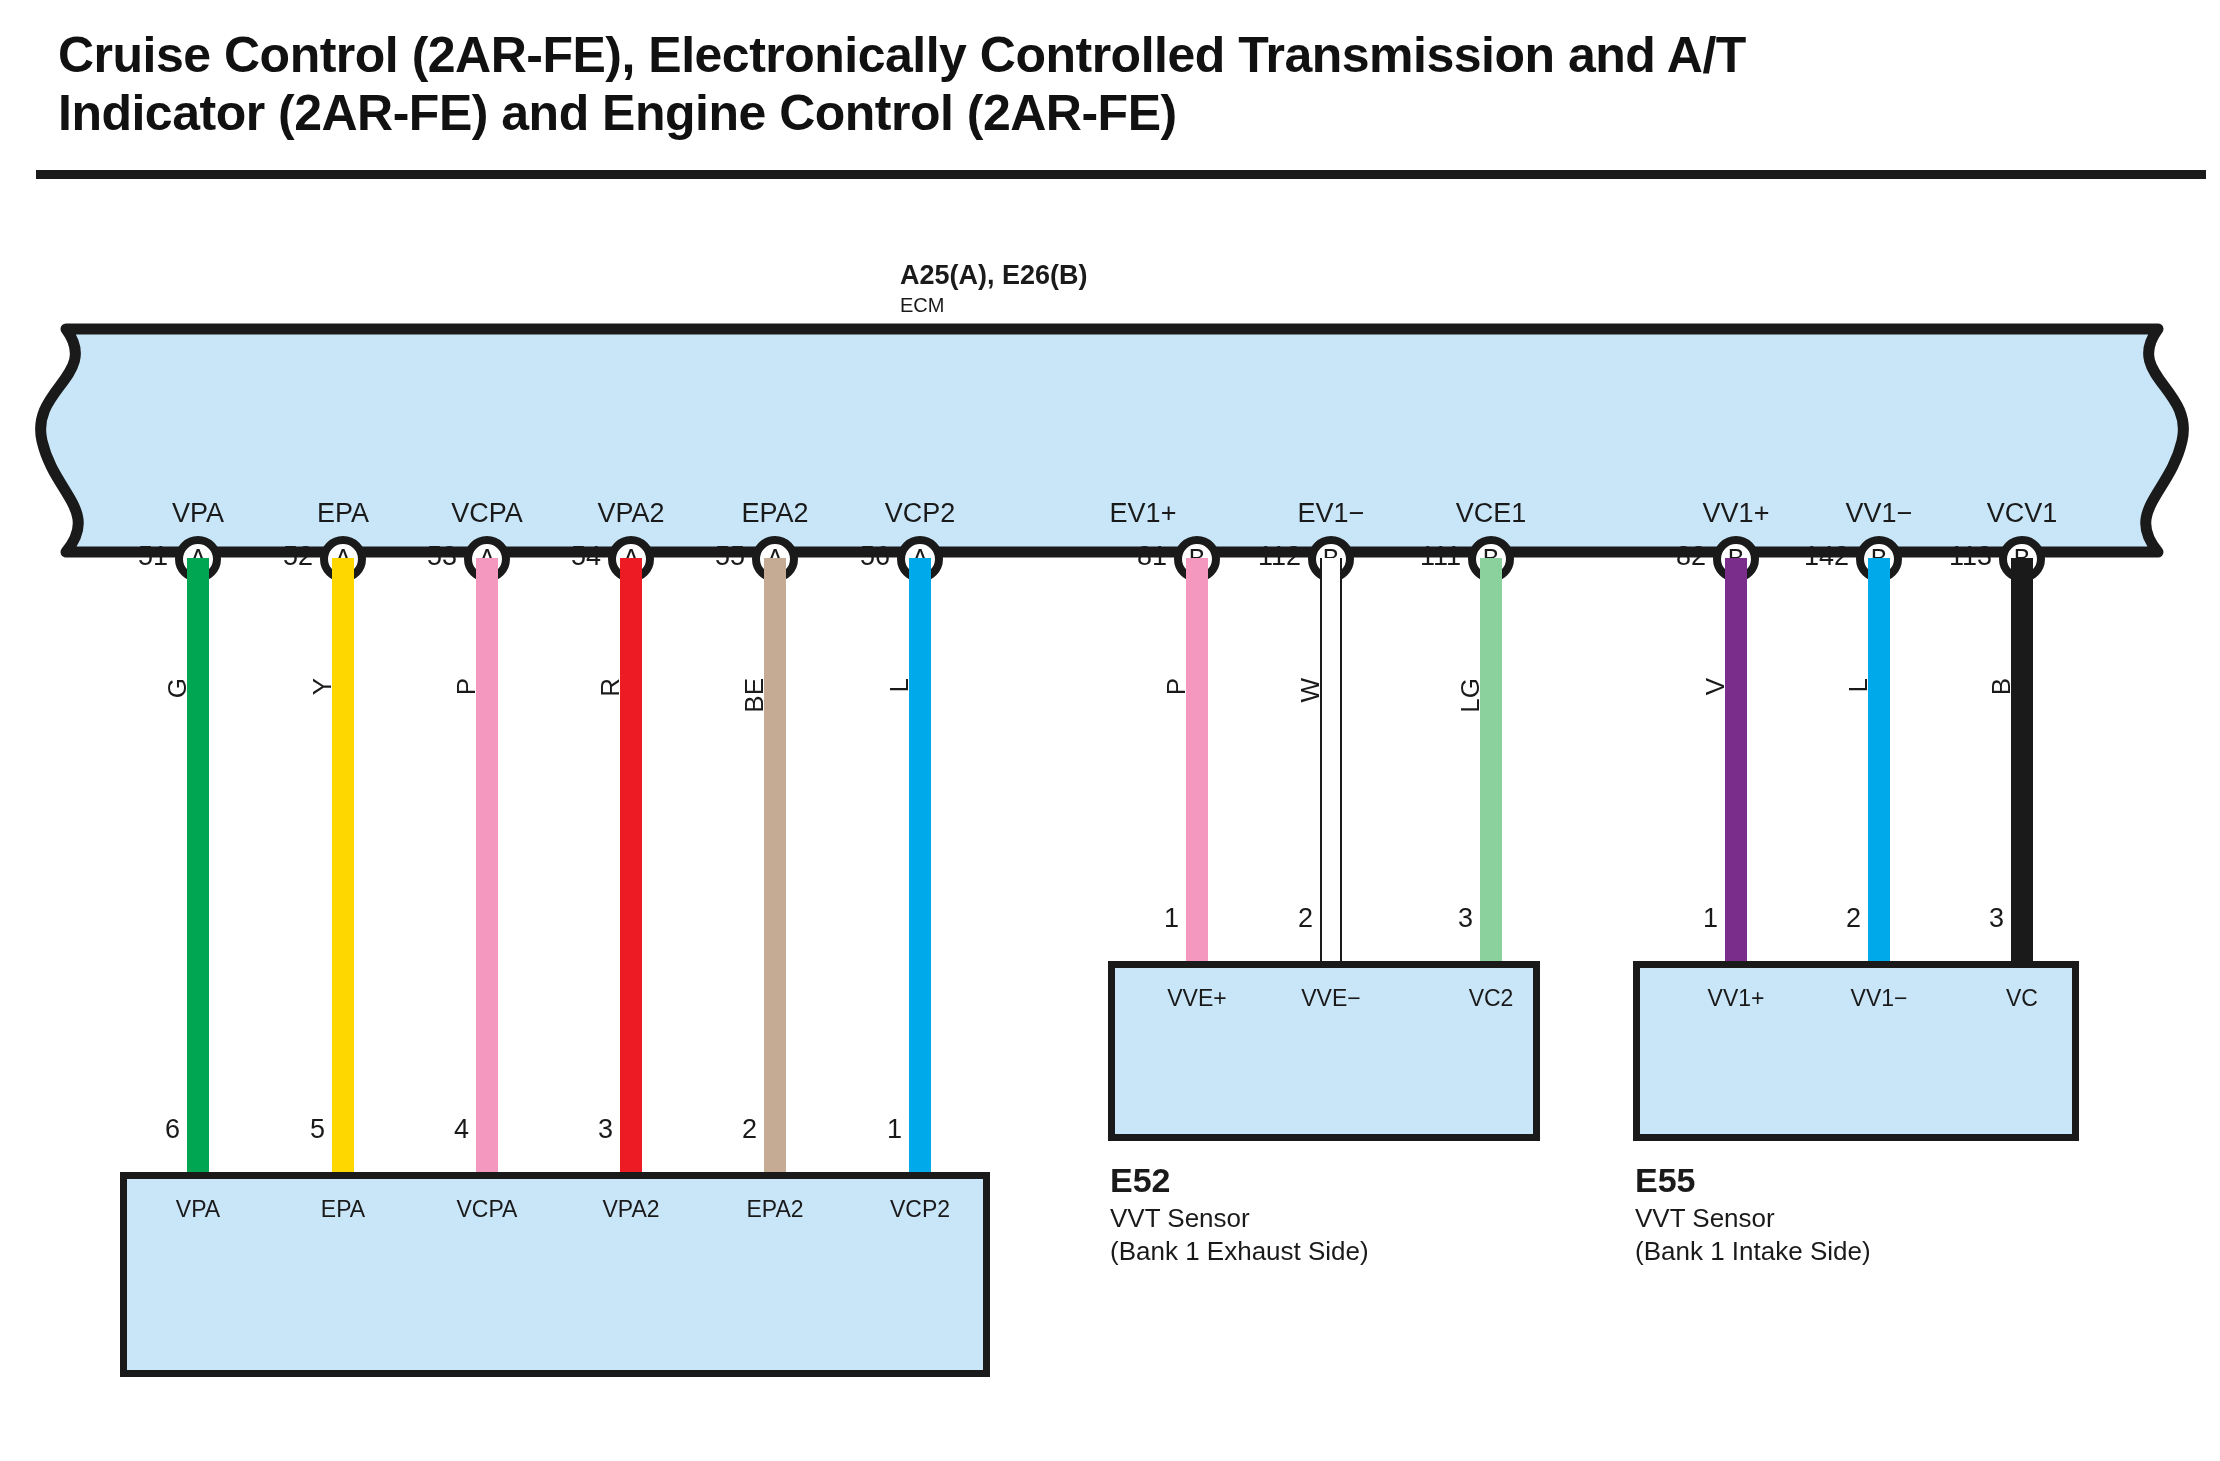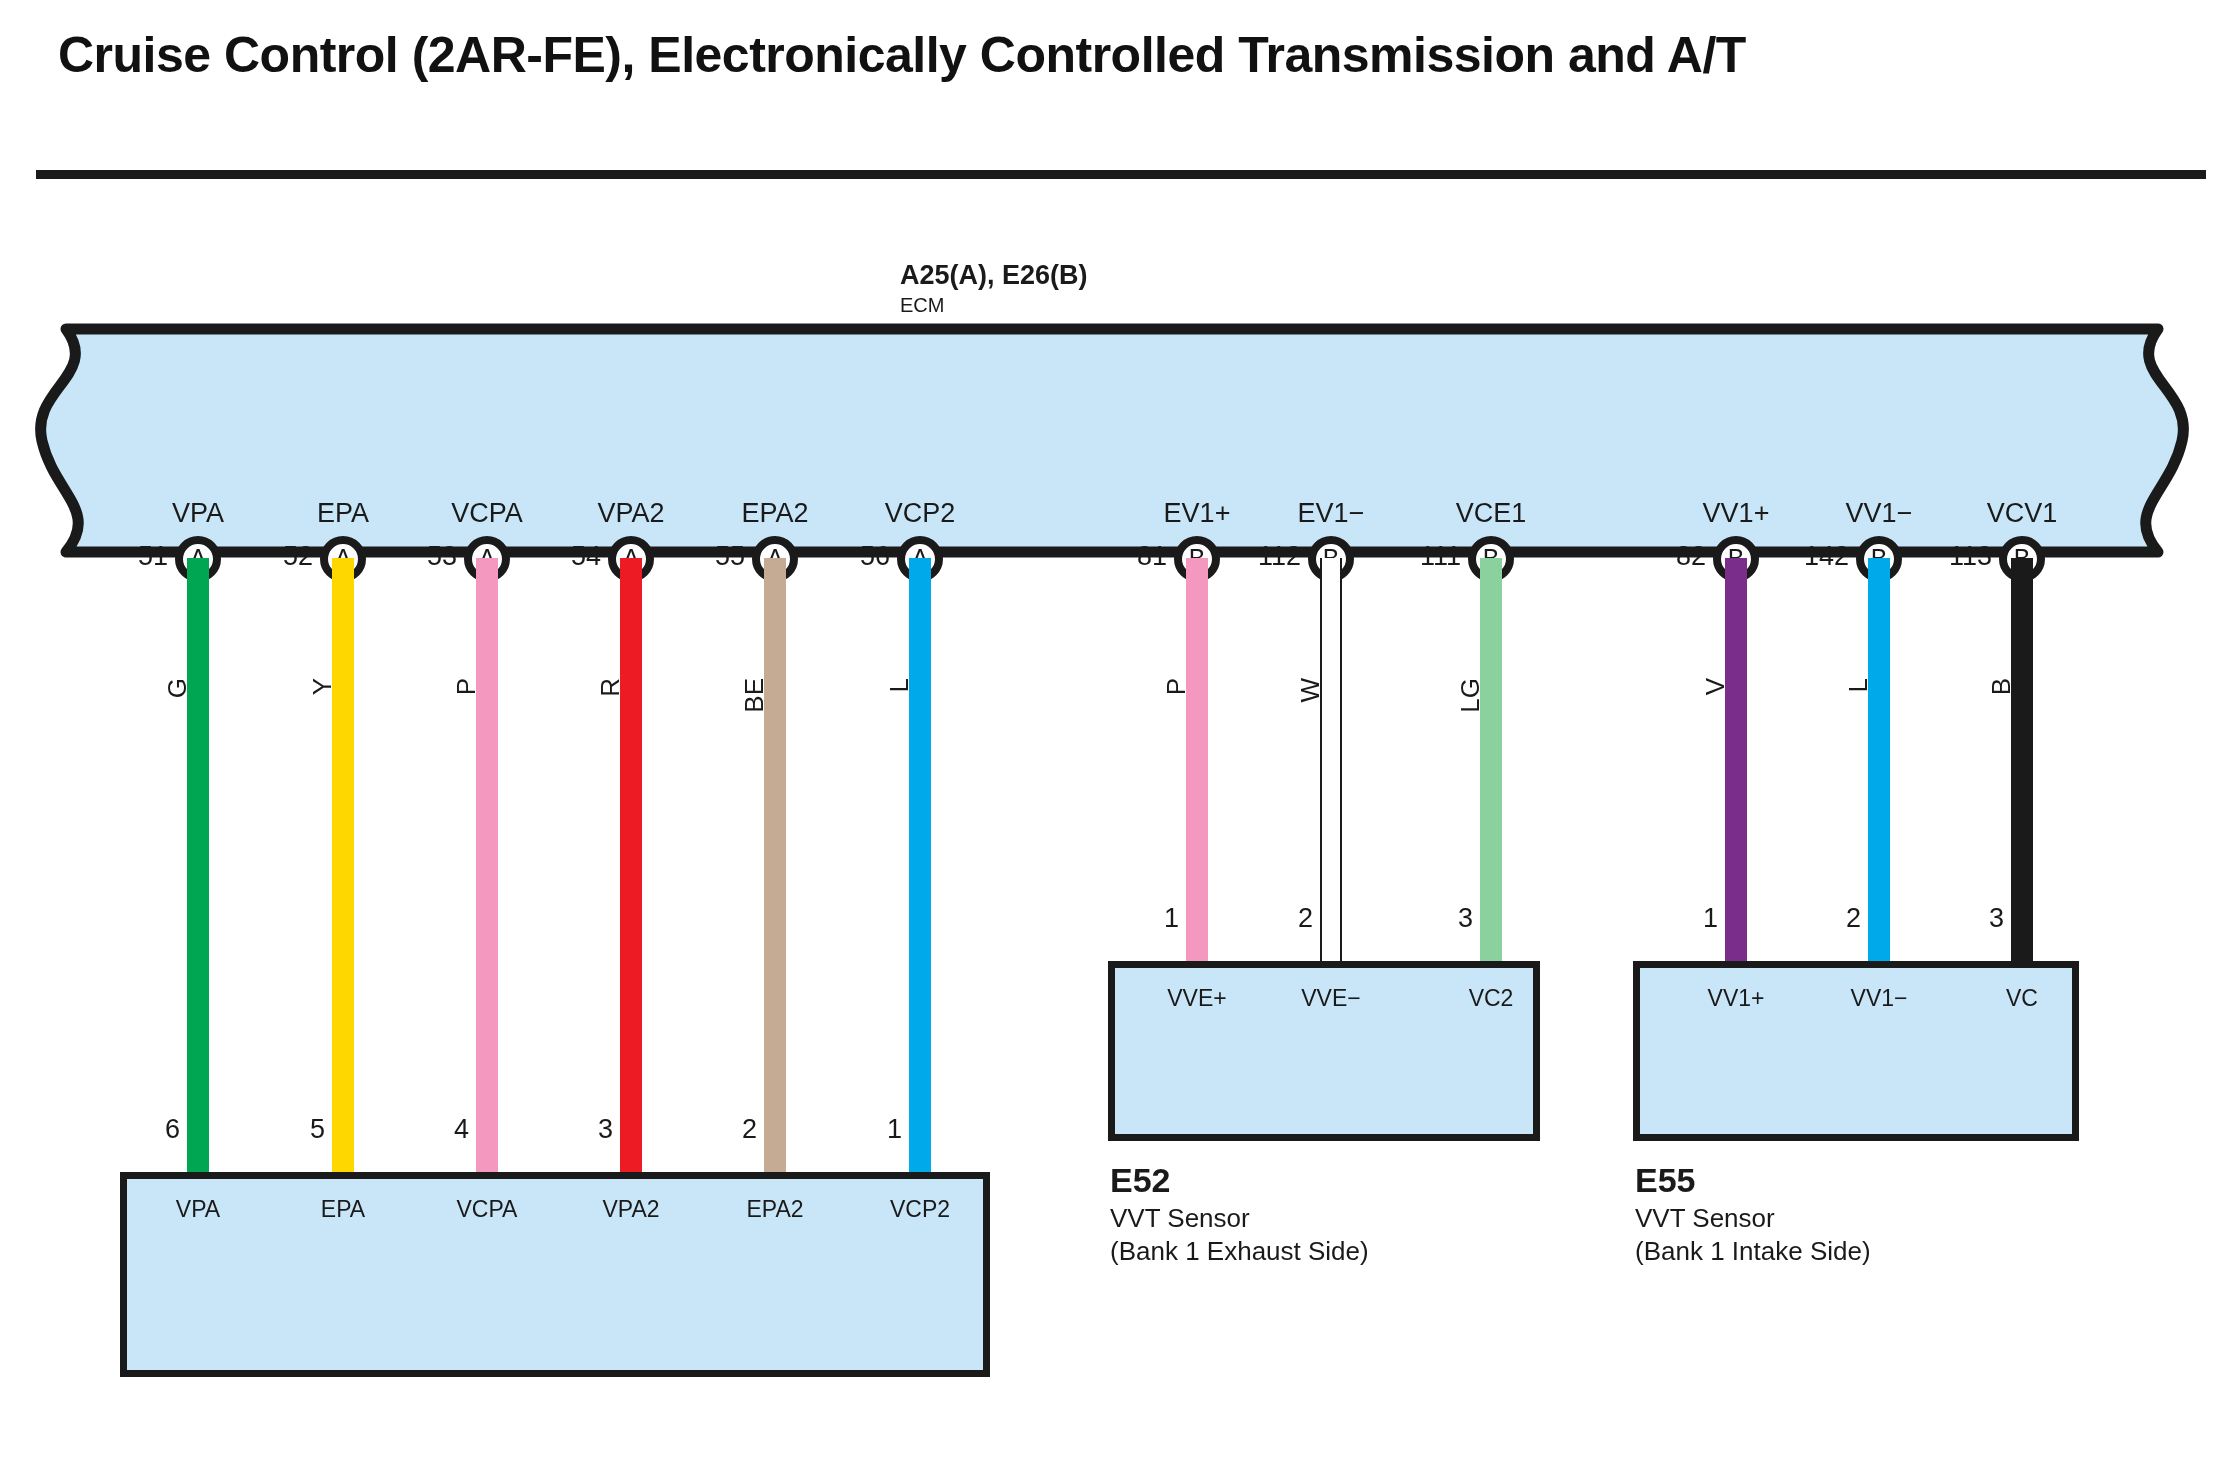--- a/index.html
+++ b/index.html
@@ -57,20 +57,21 @@
   .conn-caption .code{font-size:34px;font-weight:bold;line-height:1.26;}
   .conn-caption .name{font-size:26px;line-height:1.26;white-space:nowrap;}
 </style>
 </head>
 <body>
 
 <div id="page">
 
   <div id="title-block">
     <div class="title-line">Cruise Control (2AR-FE), Electronically Controlled Transmission and A/T</div>
+    <div class="title-line">Indicator (2AR-FE) and Engine Control (2AR-FE)</div>
   </div>
   <div id="title-rule"></div>
 
   <div id="ecm-caption">
     <div class="code">A25(A), E26(B)</div>
     <div class="name">ECM</div>
   </div>
 
   <div id="ecm-box">
     <svg width="2168" height="235" viewBox="0 0 2168 235" xmlns="http://www.w3.org/2000/svg">
@@ -120,21 +121,21 @@
           <span>A</span>
         </div>
       </div>
       <div class="ecm-pinlabel" style="left: 920px;">VCP2</div>
       <div class="pin-num" style="left: 890px;">56</div>
       <div class="pin-node" style="left: 920px; top: 518px;">
         <div class="ring">
           <span>A</span>
         </div>
       </div>
-      <div class="ecm-pinlabel" style="left: 1197px;">EV1+</div>
+      <div class="ecm-pinlabel" style="left: 1143px;">EV1+</div>
       <div class="pin-num" style="left: 1167px;">81</div>
       <div class="pin-node" style="left: 1197px; top: 518px;">
         <div class="ring">
           <span>B</span>
         </div>
       </div>
       <div class="ecm-pinlabel" style="left: 1331px;">EV1−</div>
       <div class="pin-num" style="left: 1301px; text-align: center;">112</div>
       <div class="pin-node" style="left: 1331px; top: 518px;">
         <div class="ring">

